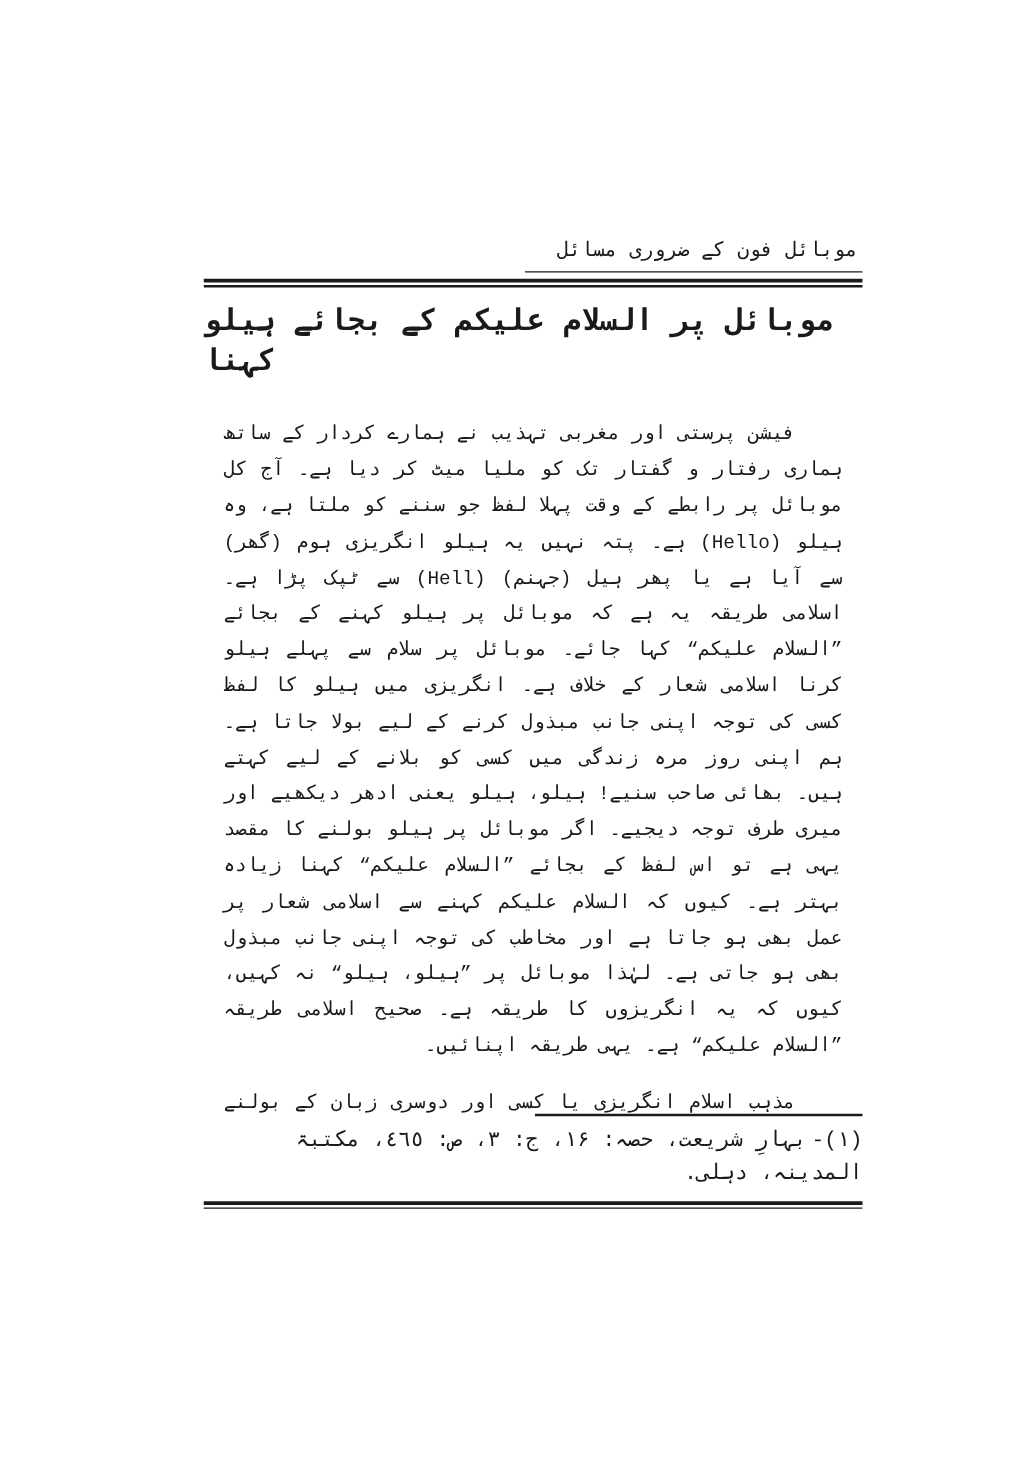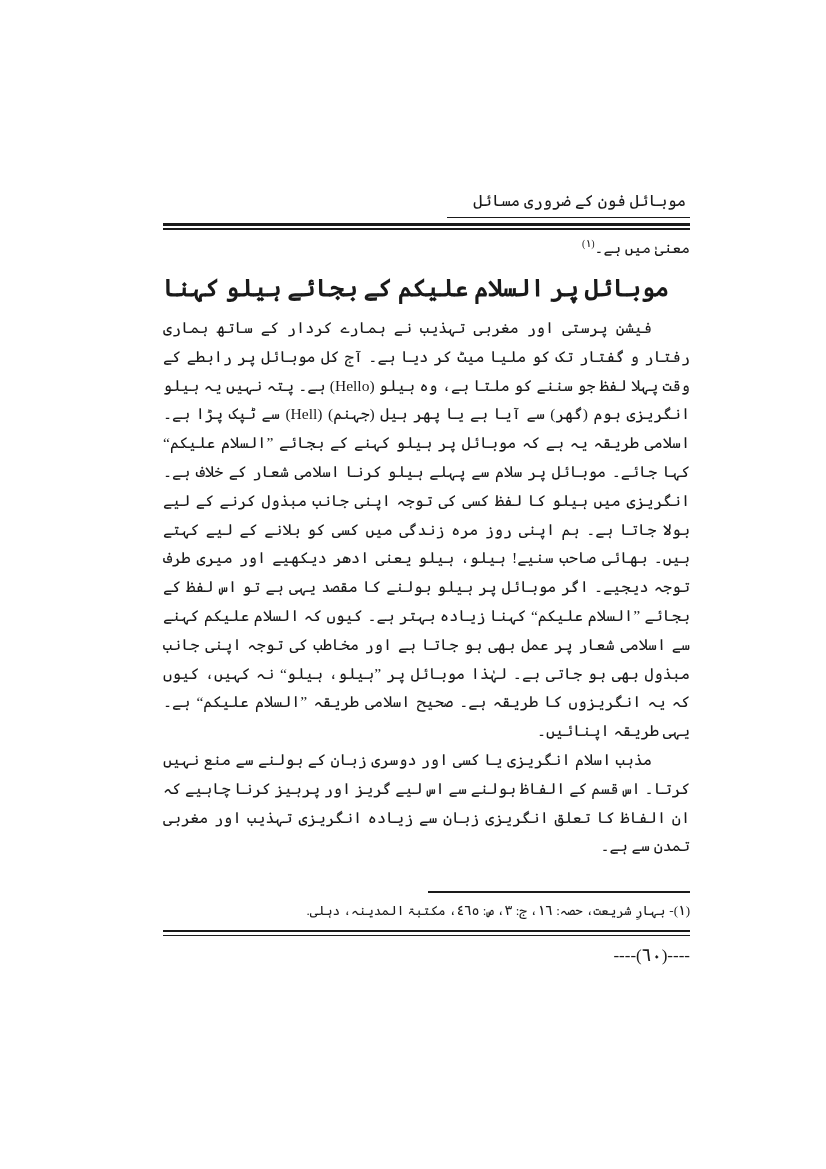--- a/index.html
+++ b/index.html
@@ -5,21 +5,21 @@
   :root{
     --ink:#1a1a1a;
     --paper:#ffffff;
   }
   html,body{margin:0;padding:0;background:var(--paper);}
   .page{
     position:relative;
     width:826px;height:972px;
     background:var(--paper);
     color:var(--ink);
-    font-family:Liberation Serif, serif;
+    font-family:Liberation Mono, monospace;
     direction:rtl;
     overflow:hidden;
   }
   .content{
     position:absolute;top:190px;right:136px;width:527px;
   }
   .running-head{text-align:right;font-size:16px;line-height:1.4;}
   .running-head-text{
     display:inline-block;
     border-bottom:1.5px solid var(--ink);
@@ -32,24 +32,24 @@
   .fn-mark{font-size:10px;vertical-align:super;}
   .chapter-title{
     font-size:24px;font-weight:bold;text-align:left;
     margin:13px 0 10px 0;line-height:1.35;
   }
   .body-text{
     font-size:15.5px;line-height:28.8px;
     text-align:justify;
     height:586px;overflow:hidden;
   }
-  .para{margin:0;text-indent:38px;}
+  .para{margin:16px;text-indent:38px;}
   .bottom-area{position:absolute;top:891px;right:136px;width:527px;}
   .fn-sep{width:262px;height:2px;background:var(--ink);}
-  .footnote{font-size:13px;margin-top:8px;text-align:right;line-height:1.5;}
+  .footnote{font-size:17px;margin-top:8px;text-align:right;line-height:1.5;}
   .fn-number{padding-left:4px;}
   .double-rule.bottom{margin-top:9px;}
   .page-number{
     font-size:17px;margin-top:9px;letter-spacing:1px;
     direction:rtl;
   }
 </style>
 </head>
 <body>
 
@@ -59,23 +59,20 @@
 
     <div class="running-head">
       <span class="running-head-text">موبائل فون کے ضروری مسائل</span>
     </div>
 
     <div class="double-rule">
       <div class="rule-thick"></div>
       <div class="rule-thin"></div>
     </div>
 
-    <div class="carryover">
-      <span>معنیٰ میں ہے۔</span><sup class="fn-mark">(۱)</sup>
-    </div>
 
     <h1 class="chapter-title">موبائل پر السلام علیکم کے بجائے ہیلو کہنا</h1>
 
     <div class="body-text">
       <p class="para">فیشن پرستی اور مغربی تہذیب نے ہمارے کردار کے ساتھ ہماری رفتار و گفتار تک کو ملیا میٹ کر دیا ہے۔ آج کل موبائل پر رابطے کے وقت پہلا لفظ جو سننے کو ملتا ہے، وہ ہیلو (Hello) ہے۔ پتہ نہیں یہ ہیلو انگریزی ہوم (گھر) سے آیا ہے یا پھر ہیل (جہنم) (Hell) سے ٹپک پڑا ہے۔ اسلامی طریقہ یہ ہے کہ موبائل پر ہیلو کہنے کے بجائے ”السلام علیکم“ کہا جائے۔ موبائل پر سلام سے پہلے ہیلو کرنا اسلامی شعار کے خلاف ہے۔ انگریزی میں ہیلو کا لفظ کسی کی توجہ اپنی جانب مبذول کرنے کے لیے بولا جاتا ہے۔ ہم اپنی روز مرہ زندگی میں کسی کو بلانے کے لیے کہتے ہیں۔ بھائی صاحب سنیے! ہیلو، ہیلو یعنی ادھر دیکھیے اور میری طرف توجہ دیجیے۔ اگر موبائل پر ہیلو بولنے کا مقصد یہی ہے تو اس لفظ کے بجائے ”السلام علیکم“ کہنا زیادہ بہتر ہے۔ کیوں کہ السلام علیکم کہنے سے اسلامی شعار پر عمل بھی ہو جاتا ہے اور مخاطب کی توجہ اپنی جانب مبذول بھی ہو جاتی ہے۔ لہٰذا موبائل پر ”ہیلو، ہیلو“ نہ کہیں، کیوں کہ یہ انگریزوں کا طریقہ ہے۔ صحیح اسلامی طریقہ ”السلام علیکم“ ہے۔ یہی طریقہ اپنائیں۔</p>
       <p class="para">مذہب اسلام انگریزی یا کسی اور دوسری زبان کے بولنے سے منع نہیں کرتا۔ اس قسم کے الفاظ بولنے سے اس لیے گریز اور پرہیز کرنا چاہیے کہ ان الفاظ کا تعلق انگریزی زبان سے زیادہ انگریزی تہذیب اور مغربی تمدن سے ہے۔</p>
     </div>
 
   </div>
 

